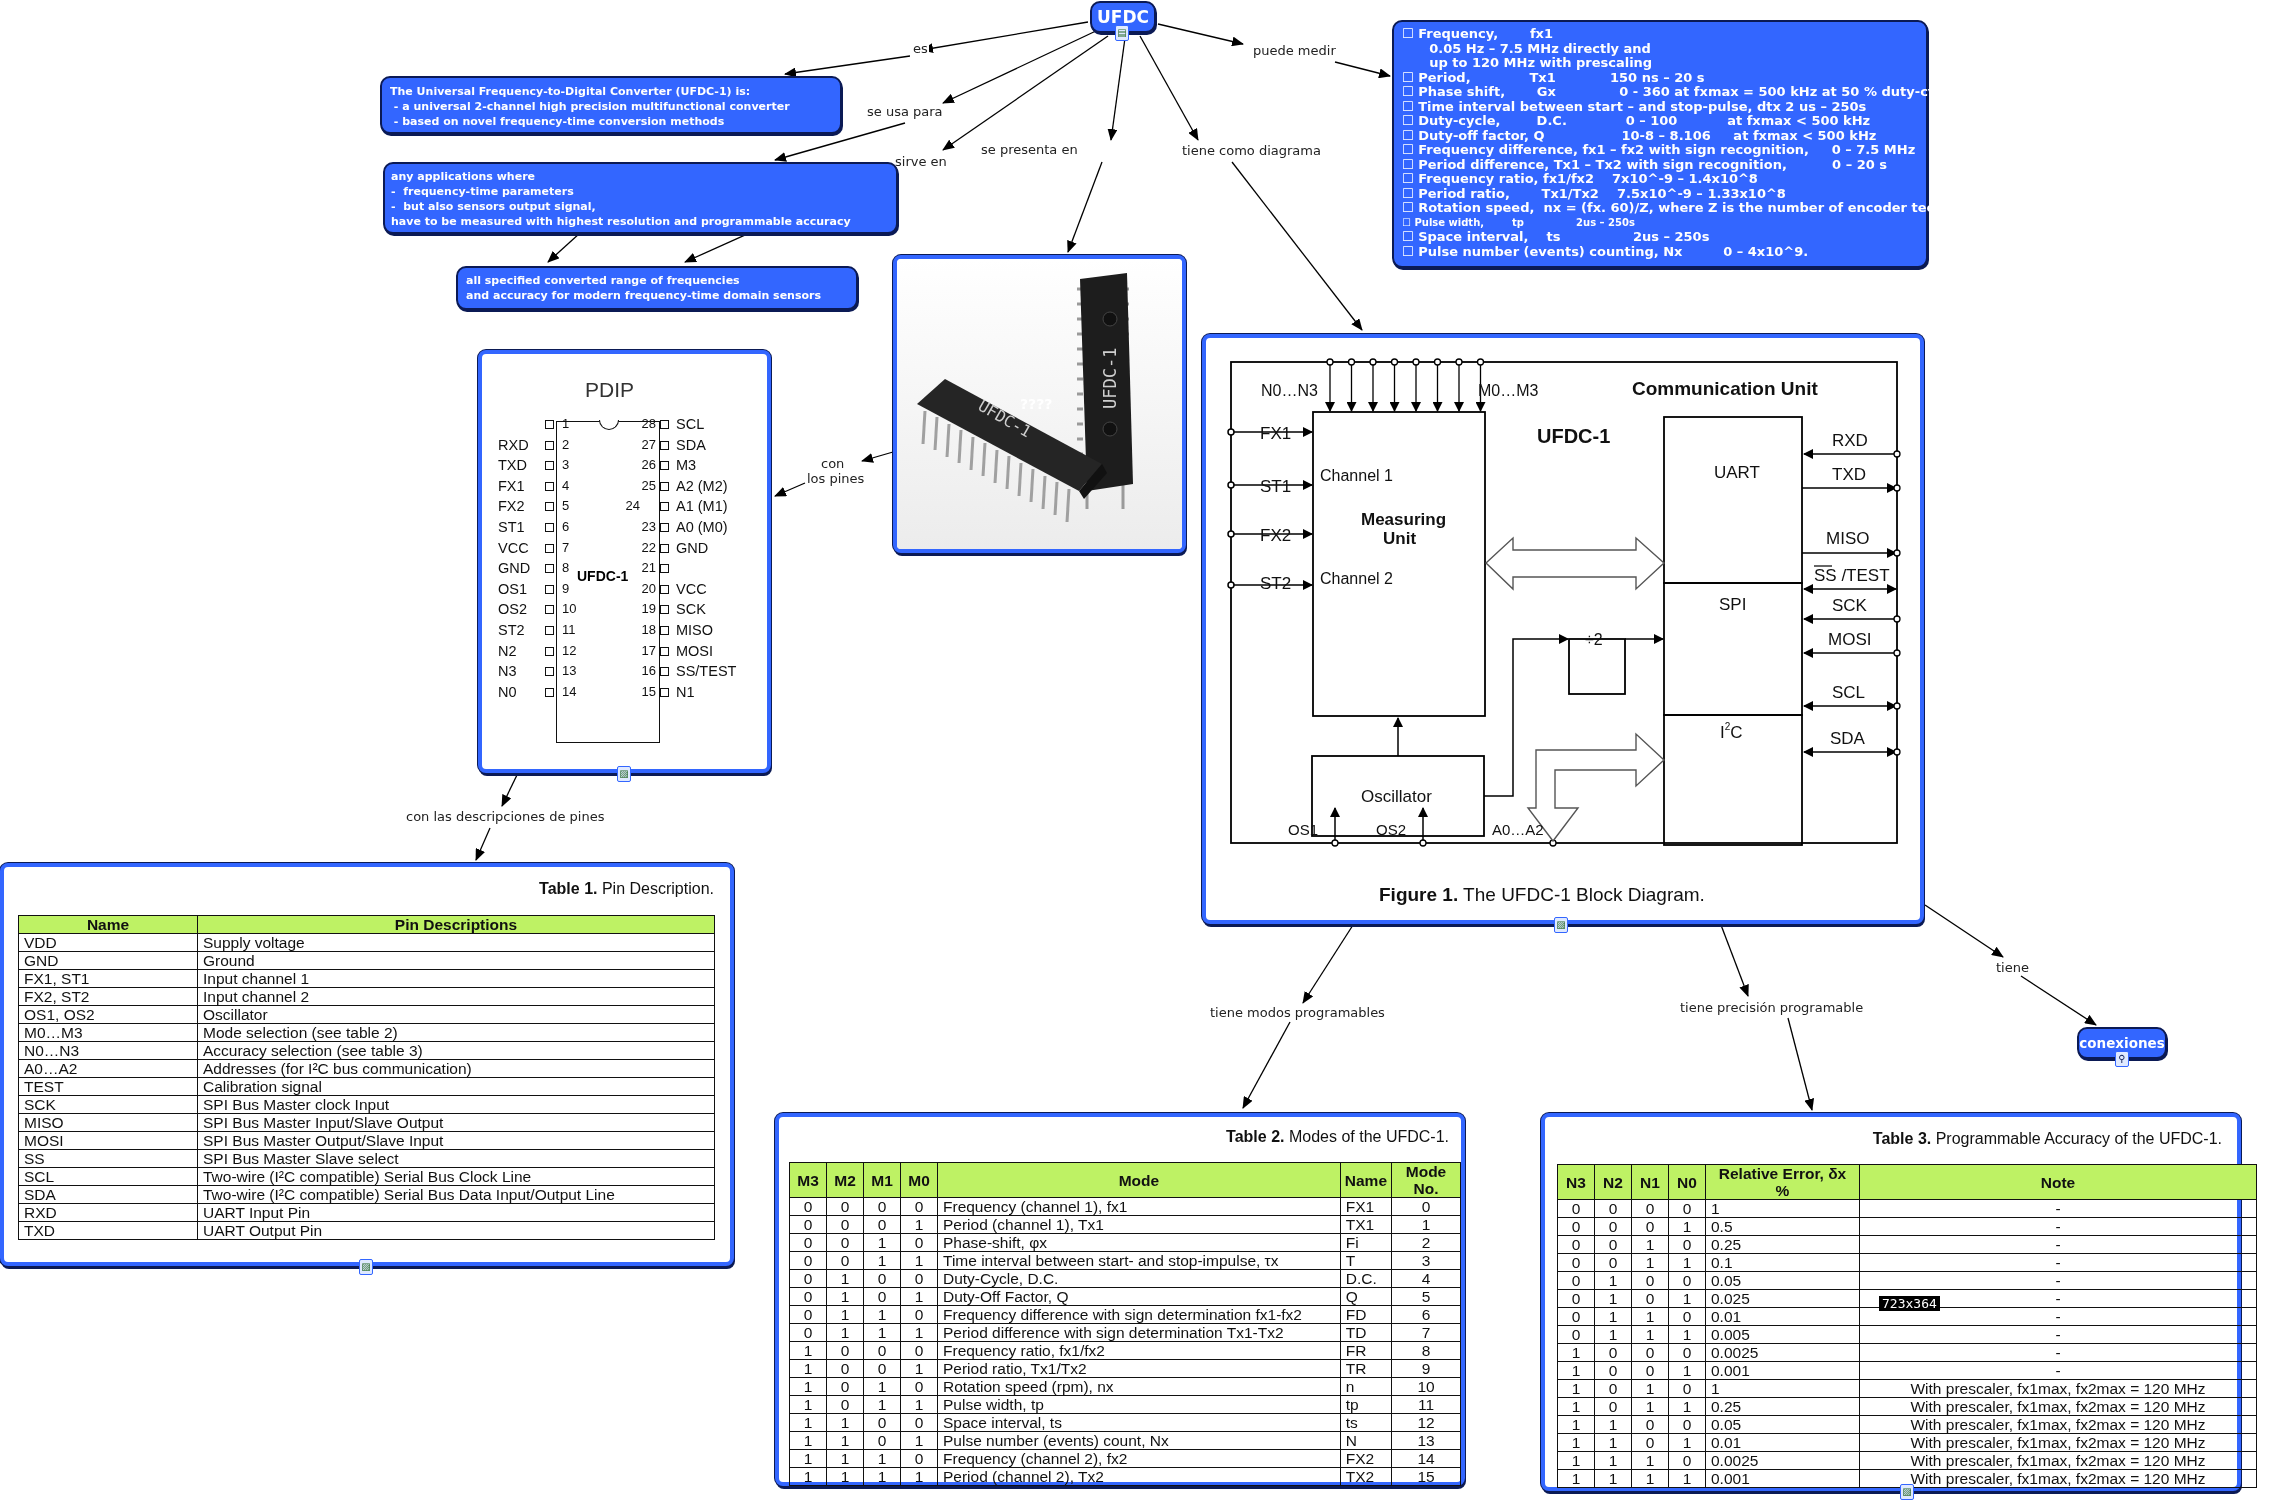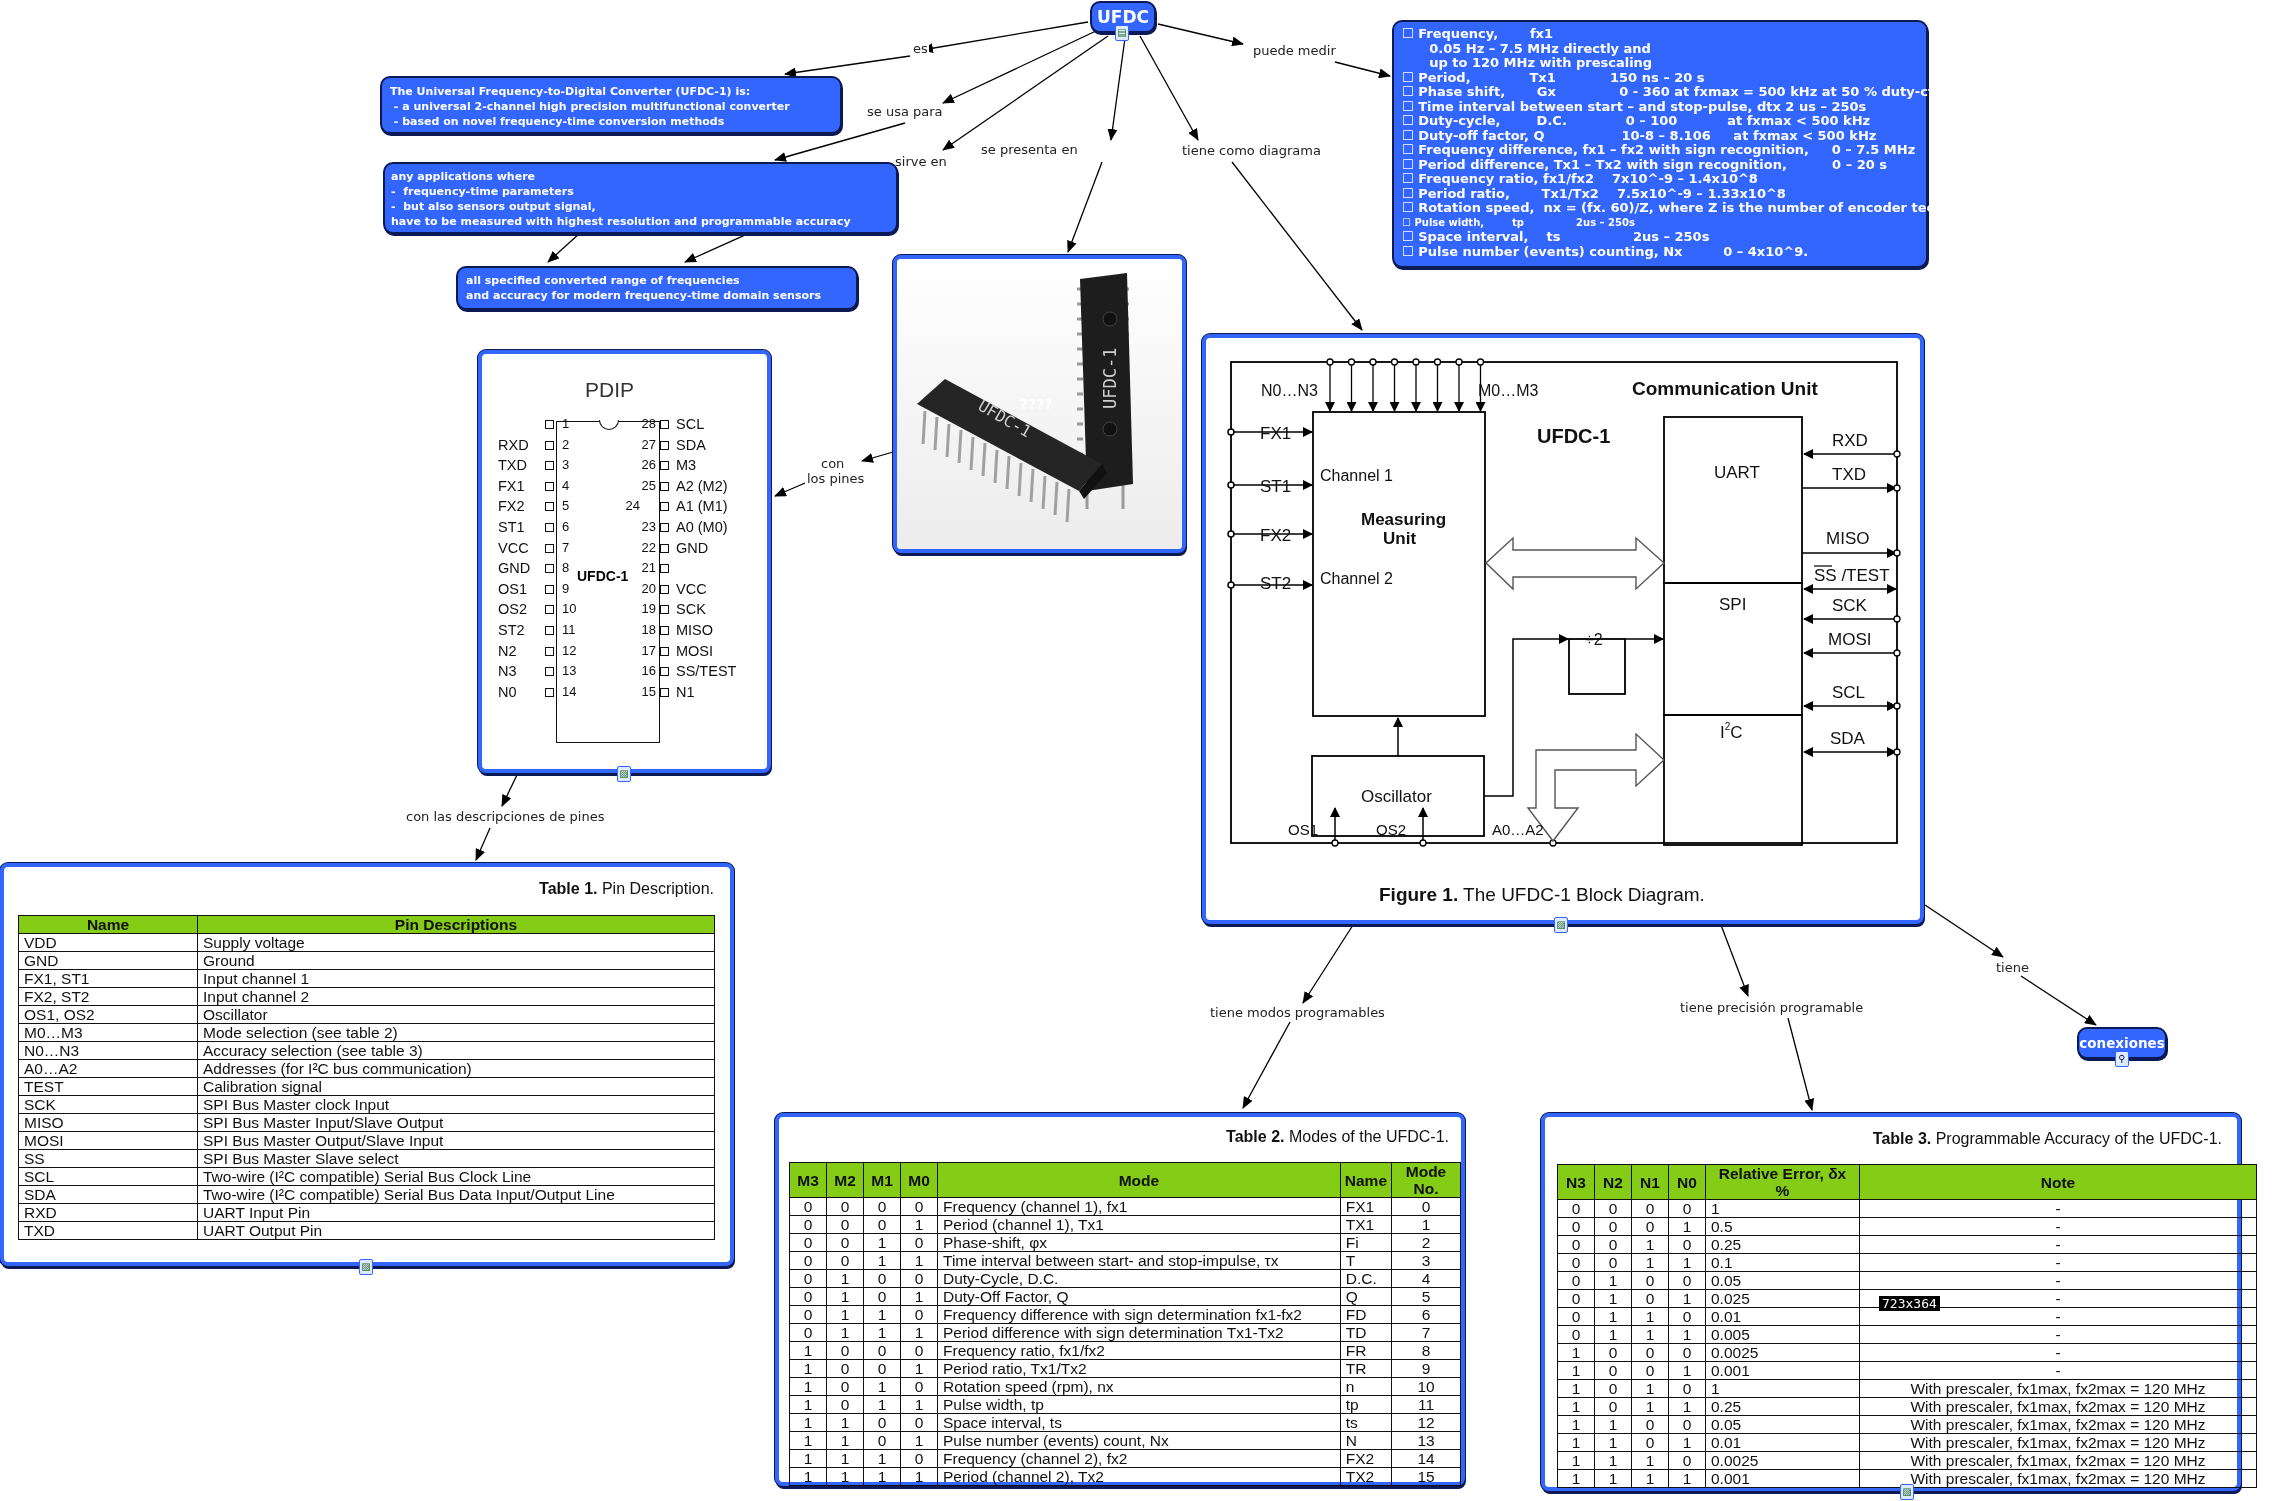--- a/index.html
+++ b/index.html
@@ -9,21 +9,21 @@
           color:#fff; font-weight:bold; box-sizing:border-box; box-shadow:1px 2px 0 #0b1a55; }
   .node .txt { white-space:pre; font-size:11px; line-height:15px; }
   .imgnode { position:absolute; background:#fff; border:4px solid #3366ff; border-radius:8px;
              box-sizing:border-box; box-shadow:0 0 0 1px #0b1a55, 1px 3px 0 #0b1a55; }
   .lbl { position:absolute; font-size:13px; color:#222; white-space:nowrap; background:#fff; padding:0 1px; }
   .res-icon { position:absolute; width:14px; height:16px; background:#dfe9ff; border:1px solid #3366ff;
               border-radius:2px; box-sizing:border-box; font-size:10px; line-height:14px; text-align:center; color:#2a6b2a; }
   svg.links { position:absolute; left:0; top:0; }
   
   table.doc { border-collapse:collapse; font-family:"Liberation Sans", sans-serif; font-size:15.5px; color:#111; }
-  table.doc th { background:#84cc16; font-weight:bold; border:1.5px solid #111; padding:0 4px; height:17px; line-height:17px; }
+  table.doc th { background:#bef264; font-weight:bold; border:1.5px solid #111; padding:0 4px; height:17px; line-height:17px; }
   table.doc td { border:1.5px solid #111; padding:0 5px; height:17px; line-height:17px; }
   table.doc td.c { text-align:center; }
   .caption { position:absolute; font-family:"Liberation Sans", sans-serif; font-size:16px; color:#111; }
   .caption b { font-weight:bold; }
   
   .pdip-title { position:absolute; font-family:"Liberation Sans", sans-serif; font-size:21px; color:#333; }
   .pin-row { position:absolute; font-family:"Liberation Sans", sans-serif; font-size:14.5px; color:#111; height:20px; line-height:20px; }
   .pin-box { position:absolute; width:9px; height:9px; border:1.3px solid #111; background:#fff; box-sizing:border-box; }
   
   .bd { font-family:"Liberation Sans", sans-serif; color:#111; }

